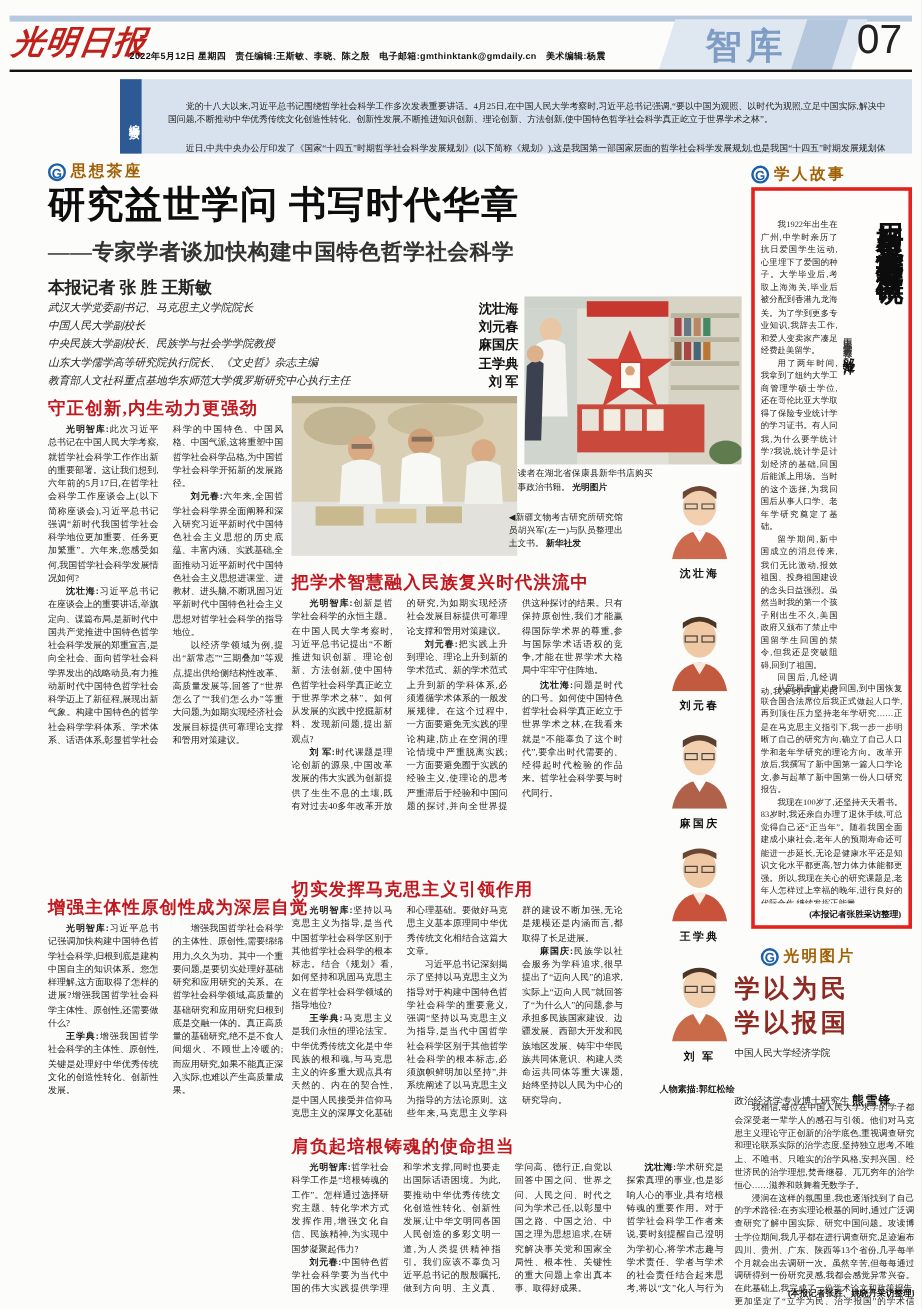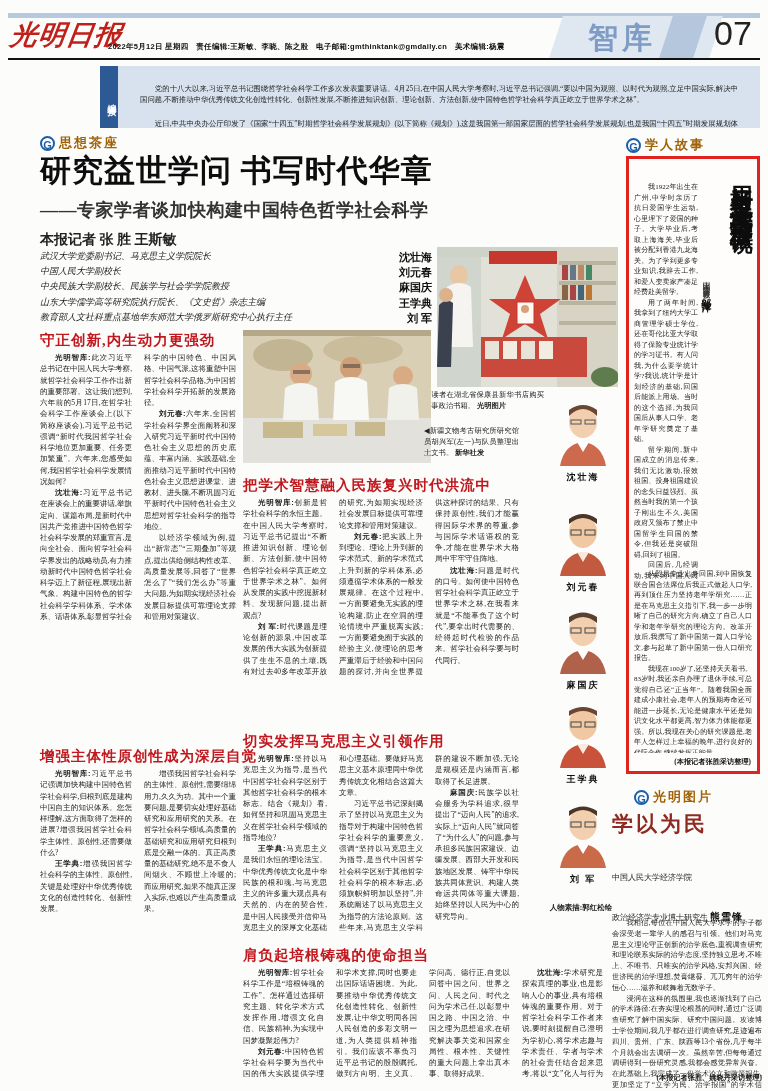--- a/index.html
+++ b/index.html
@@ -316,20 +316,21 @@
       </div>
     <div class="story-end">(本报记者张胜采访整理)</div>
   </div>
 
   <div class="abs coltag refl-tag">
     <span class="gmark">G</span>
     <span class="lbl">光明图片</span>
   </div>
   <div class="abs refl-title">
     <div>学以为民</div>
+    <div>学以报国</div>
   </div>
   <div class="abs refl-org">中国人民大学经济学院</div>
   <div class="abs refl-byrole">
     <span>政治经济学专业博士研究生</span>
     <b>熊雪锋</b>
   </div>
   <div class="abs refl-body">
       <p class="para">我相信,每位在中国人民大学求学的学子都会深受老一辈学人的感召与引领。他们对马克思主义理论守正创新的治学底色,重视调查研究和理论联系实际的治学态度,坚持独立思考,不唯上、不唯书、只唯实的治学风格,安邦兴国、经世济民的治学理想,焚膏继晷、兀兀穷年的治学恒心……滋养和鼓舞着无数学子。</p>
       <p class="para">浸润在这样的氛围里,我也逐渐找到了自己的学术路径:在夯实理论根基的同时,通过广泛调查研究了解中国实际、研究中国问题。攻读博士学位期间,我几乎都在进行调查研究,足迹遍布四川、贵州、广东、陕西等13个省份,几乎每半个月就会出去调研一次。虽然辛苦,但每每通过调研得到一份研究灵感,我都会感觉异常兴奋。在此基础上,我完成了一份学术论文和政策报告,更加坚定了“立学为民、治学报国”的学术信念。</p>
     </div>

